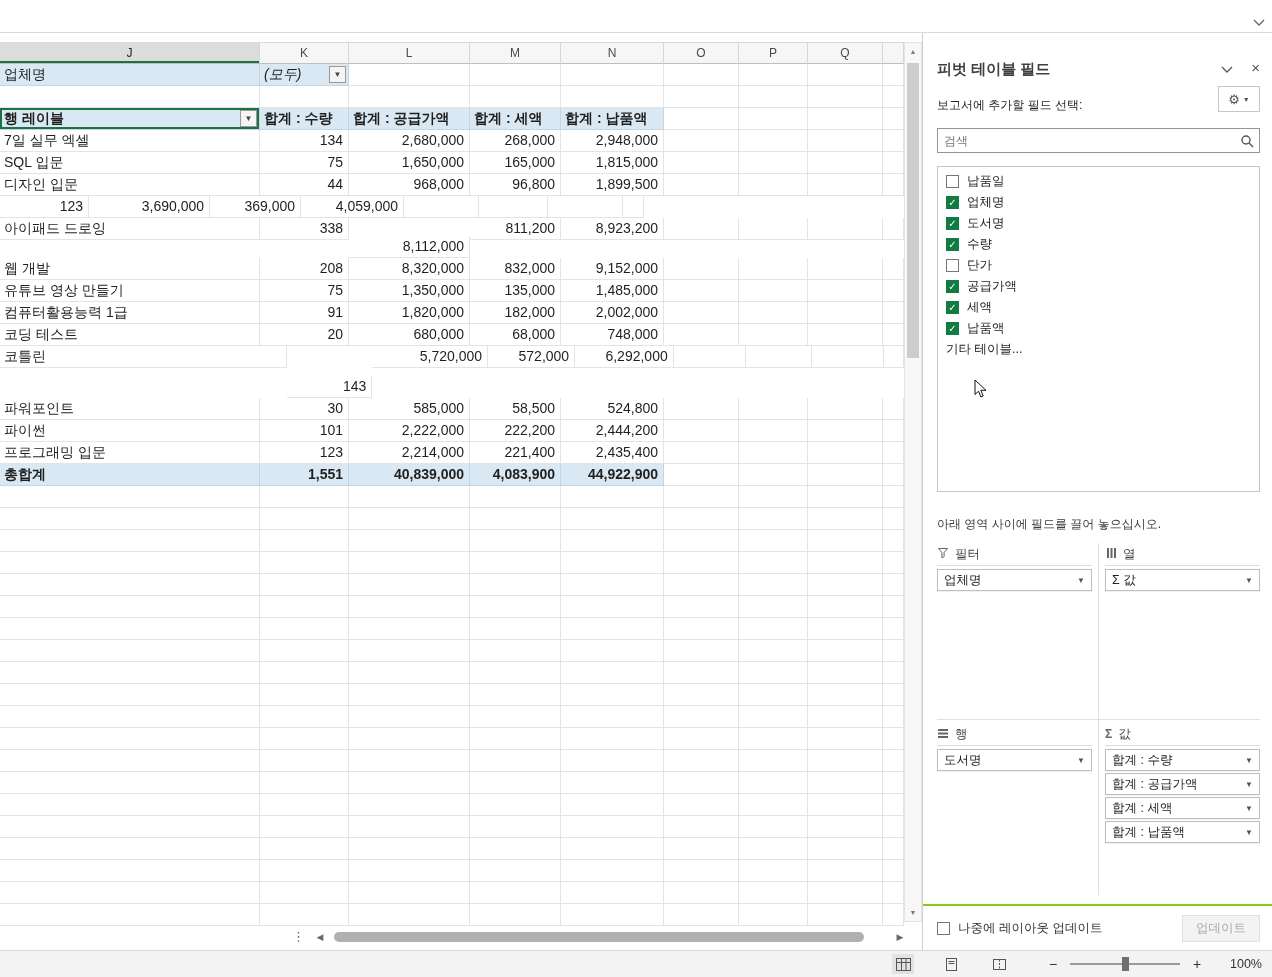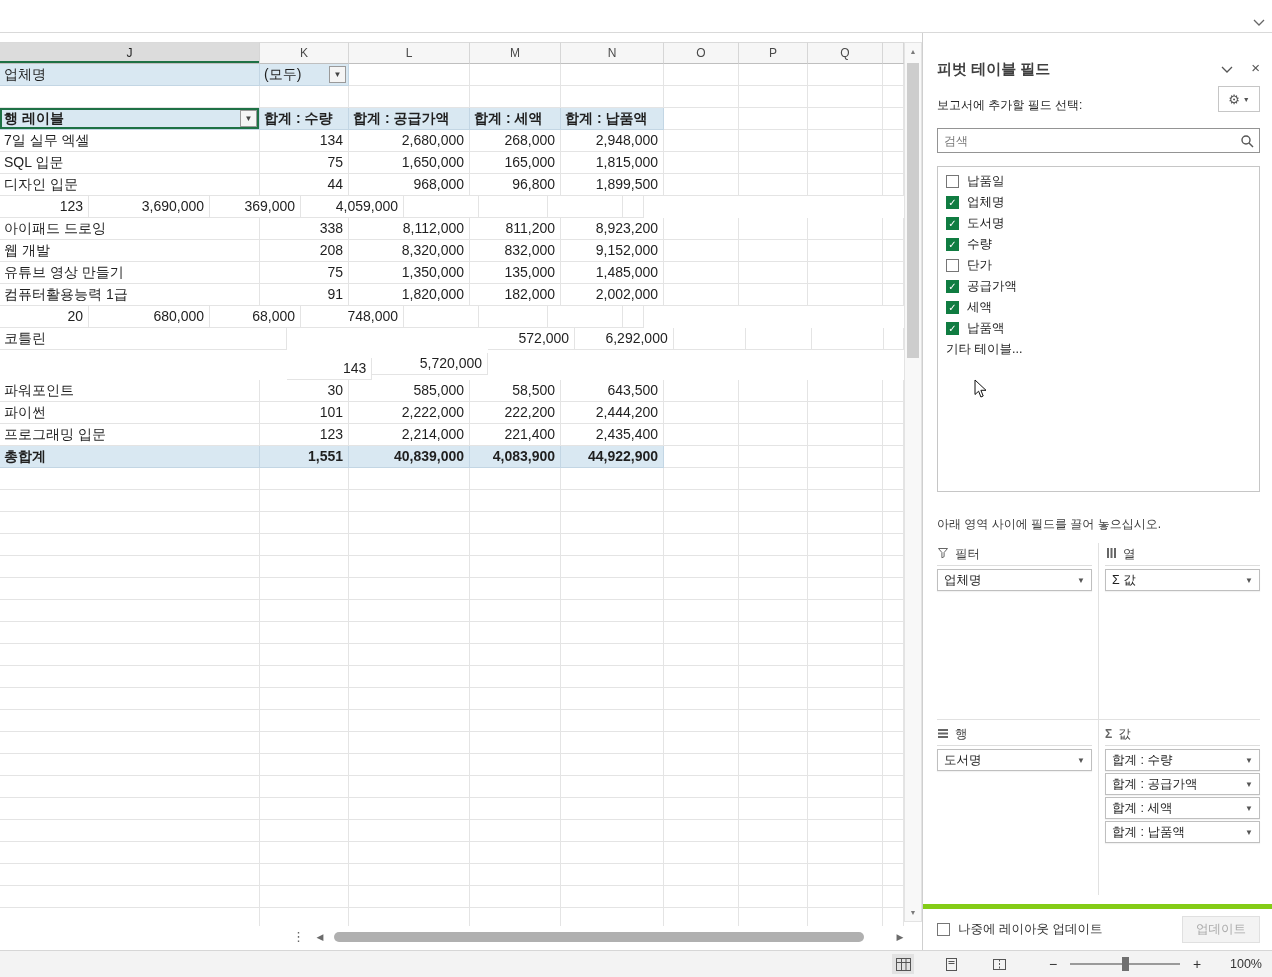--- a/index.html
+++ b/index.html
@@ -75,21 +75,21 @@
   .sep-v{position:absolute;left:calc(50% - 1px);top:0;bottom:0;width:1px;background:#E1E1E1;}
   .sep-h{position:absolute;top:176px;left:0;right:0;height:1px;background:#E1E1E1;}
   .quad{display:flex;flex-direction:column;position:relative;}
   .q-head{height:22px;display:flex;align-items:center;gap:6px;font-size:12.5px;color:#444;}
   .sigma{font-size:12px;font-weight:bold;color:#666;}
   .q-drop{flex:1;border-top:1px solid #DDDDDD;padding-top:3px;display:flex;flex-direction:column;gap:2px;}
   .area-item{height:22px;box-sizing:border-box;border:1px solid #BFBFBF;background:#fff;display:flex;
              align-items:center;justify-content:space-between;padding:0 6px;font-size:12.5px;color:#222;
              box-shadow:0 1px 1px rgba(0,0,0,0.05);cursor:pointer;}
   .ai-arrow{font-size:8px;color:#555;}
-  .defer-row{position:absolute;left:0;right:0;bottom:0;height:46px;border-top:5px solid #84cc16;
+  .defer-row{position:absolute;left:0;right:0;bottom:0;height:46px;border-top:2px solid #84cc16;
              display:flex;align-items:center;justify-content:space-between;padding:0 12px 0 14px;
              box-sizing:border-box;background:#fff;}
   .defer-label{display:flex;align-items:center;font-size:12.5px;color:#333;cursor:pointer;}
   .update-btn{font-size:12.5px;color:#A9A9A9;background:#F3F3F3;border:1px solid #E0E0E0;
               padding:4px 13px;font-family:"Liberation Sans","DejaVu Sans",sans-serif;}
 
   
   .statusbar{position:absolute;left:0;bottom:0;width:100%;height:27px;background:#F3F3F3;
              border-top:1px solid #D6D6D6;box-sizing:border-box;display:flex;align-items:center;
              justify-content:flex-end;padding-right:10px;}
@@ -124,21 +124,21 @@
         <div class="col-h" style="width: 91px;">M</div>
         <div class="col-h" style="width: 103px;">N</div>
         <div class="col-h" style="width: 75px;">O</div>
         <div class="col-h" style="width: 69px;">P</div>
         <div class="col-h" style="width: 75px;">Q</div>
         <div class="col-h" style="width: 21px;"></div>
       </div>
     <div class="cells">
         <div class="srow">
           <div class="cell pvt" style="width: 260px;">업체명</div>
-          <div class="cell pvt" style="width: 89px;">(모두)<span class="dd-btn">▼</span></div>
+          <div class="cell pvt" style="width: 89px; font-style: italic;">(모두)<span class="dd-btn">▼</span></div>
           <div class="cell" style="width: 121px;"></div>
           <div class="cell" style="width: 91px;"></div>
           <div class="cell" style="width: 103px;"></div>
           <div class="cell" style="width: 75px;"></div>
           <div class="cell" style="width: 69px;"></div>
           <div class="cell" style="width: 75px;"></div>
           <div class="cell" style="width: 21px;"></div>
         </div>
         <div class="srow">
           <div class="cell" style="width: 260px;"></div>
@@ -201,21 +201,21 @@
           <div class="cell num" style="width: 91px;">369,000</div>
           <div class="cell num" style="width: 103px;">4,059,000</div>
           <div class="cell" style="width: 75px;"></div>
           <div class="cell" style="width: 69px;"></div>
           <div class="cell" style="width: 75px;"></div>
           <div class="cell" style="width: 21px;"></div>
         </div>
         <div class="srow">
           <div class="cell" style="width: 260px;">아이패드 드로잉</div>
           <div class="cell num" style="width: 89px;">338</div>
-          <div class="cell num" style="width: 121px;">8,112,000</div>
+          <div class="cell num" style="width: 121px; margin-top: 18px;">8,112,000</div>
           <div class="cell num" style="width: 91px;">811,200</div>
           <div class="cell num" style="width: 103px;">8,923,200</div>
           <div class="cell" style="width: 75px;"></div>
           <div class="cell" style="width: 69px;"></div>
           <div class="cell" style="width: 75px;"></div>
           <div class="cell" style="width: 21px;"></div>
         </div>
         <div class="srow">
           <div class="cell" style="width: 260px;">웹 개발</div>
           <div class="cell num" style="width: 89px; text-align: right;">208</div>
@@ -243,46 +243,47 @@
           <div class="cell num" style="width: 89px;">91</div>
           <div class="cell num" style="width: 121px;">1,820,000</div>
           <div class="cell num" style="width: 91px;">182,000</div>
           <div class="cell num" style="width: 103px;">2,002,000</div>
           <div class="cell" style="width: 75px;"></div>
           <div class="cell" style="width: 69px;"></div>
           <div class="cell" style="width: 75px;"></div>
           <div class="cell" style="width: 21px;"></div>
         </div>
         <div class="srow">
+          <div class="cell" style="width: 260px;">코딩 테스트</div>
           <div class="cell num" style="width: 89px;">20</div>
           <div class="cell num" style="width: 121px;">680,000</div>
           <div class="cell num" style="width: 91px;">68,000</div>
           <div class="cell num" style="width: 103px;">748,000</div>
           <div class="cell" style="width: 75px;"></div>
           <div class="cell" style="width: 69px;"></div>
           <div class="cell" style="width: 75px;"></div>
           <div class="cell" style="width: 21px;"></div>
         </div>
         <div class="srow">
           <div class="cell" style="width: 301px;">코틀린</div>
           <div class="cell num" style="width: 89px; margin-top: 30px;">143</div>
-          <div class="cell num" style="width: 121px; margin-top: 25px;">5,720,000</div>
+          <div class="cell num" style="width: 121px;">5,720,000</div>
           <div class="cell num" style="width: 91px;">572,000</div>
           <div class="cell num" style="width: 103px;">6,292,000</div>
           <div class="cell" style="width: 75px;"></div>
           <div class="cell" style="width: 69px;"></div>
           <div class="cell" style="width: 75px;"></div>
           <div class="cell" style="width: 21px;"></div>
         </div>
         <div class="srow">
           <div class="cell" style="width: 260px;">파워포인트</div>
           <div class="cell num" style="width: 89px;">30</div>
           <div class="cell num" style="width: 121px;">585,000</div>
           <div class="cell num" style="width: 91px;">58,500</div>
-          <div class="cell num" style="width: 103px;">643,500</div>
+          <div class="cell num" style="width: 103px;">524,800</div>
           <div class="cell" style="width: 75px;"></div>
           <div class="cell" style="width: 69px;"></div>
           <div class="cell" style="width: 75px;"></div>
           <div class="cell" style="width: 21px;"></div>
         </div>
         <div class="srow">
           <div class="cell" style="width: 260px;">파이썬</div>
           <div class="cell num" style="width: 89px;">101</div>
           <div class="cell num" style="width: 121px;">2,222,000</div>
           <div class="cell num" style="width: 91px;">222,200</div>

